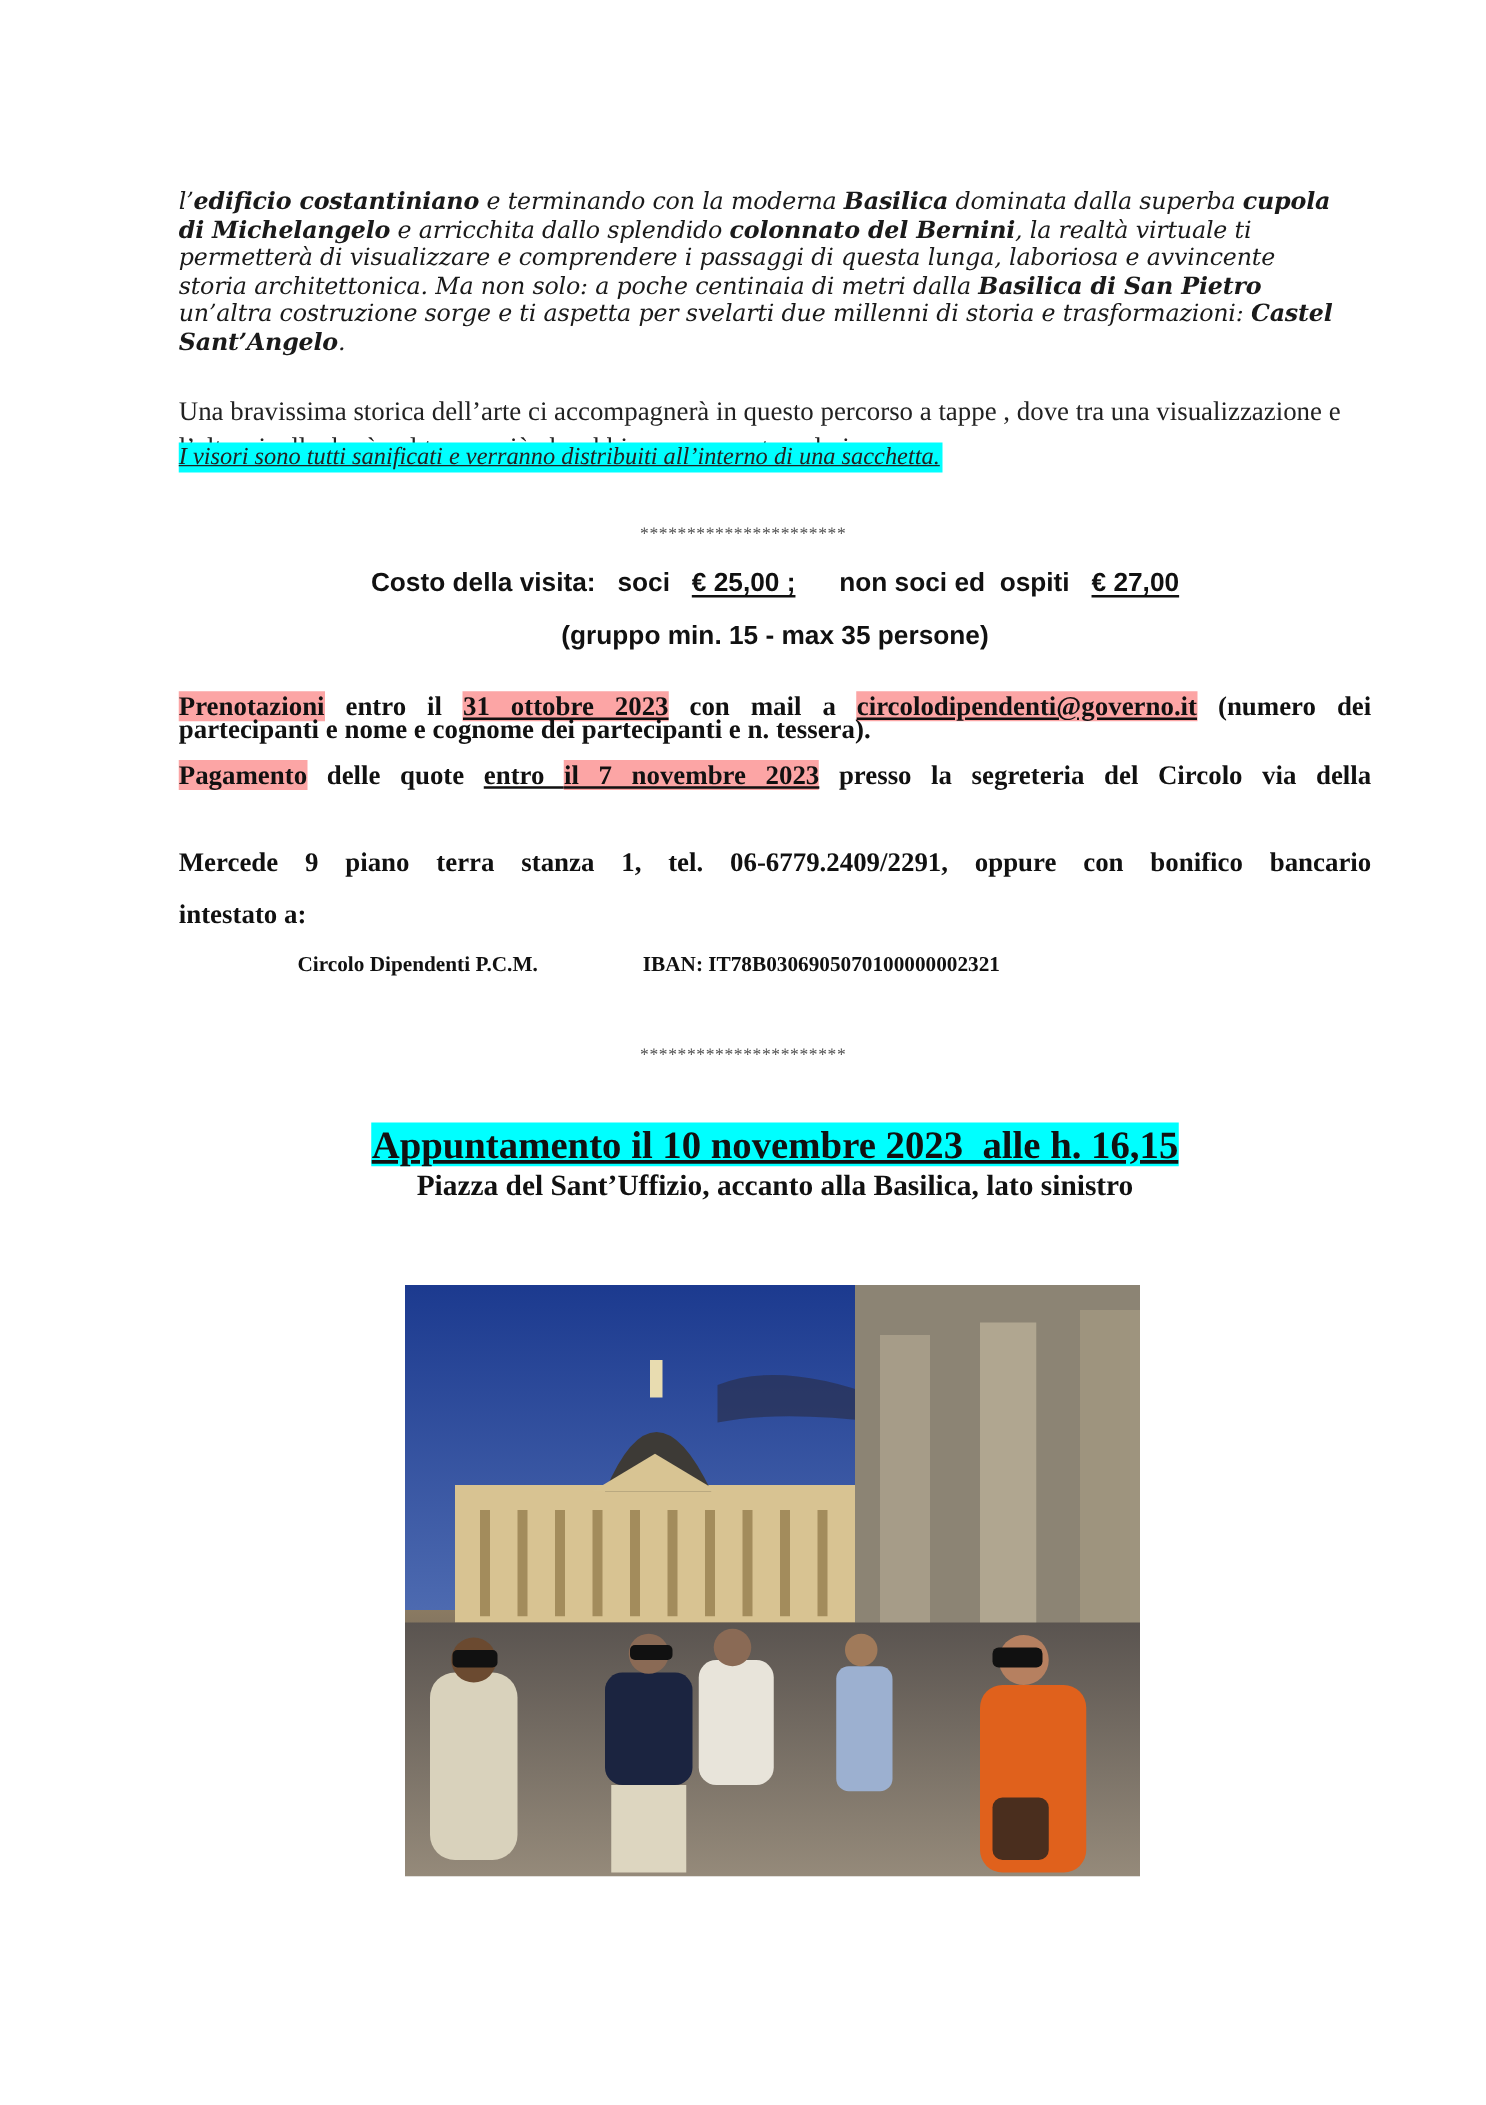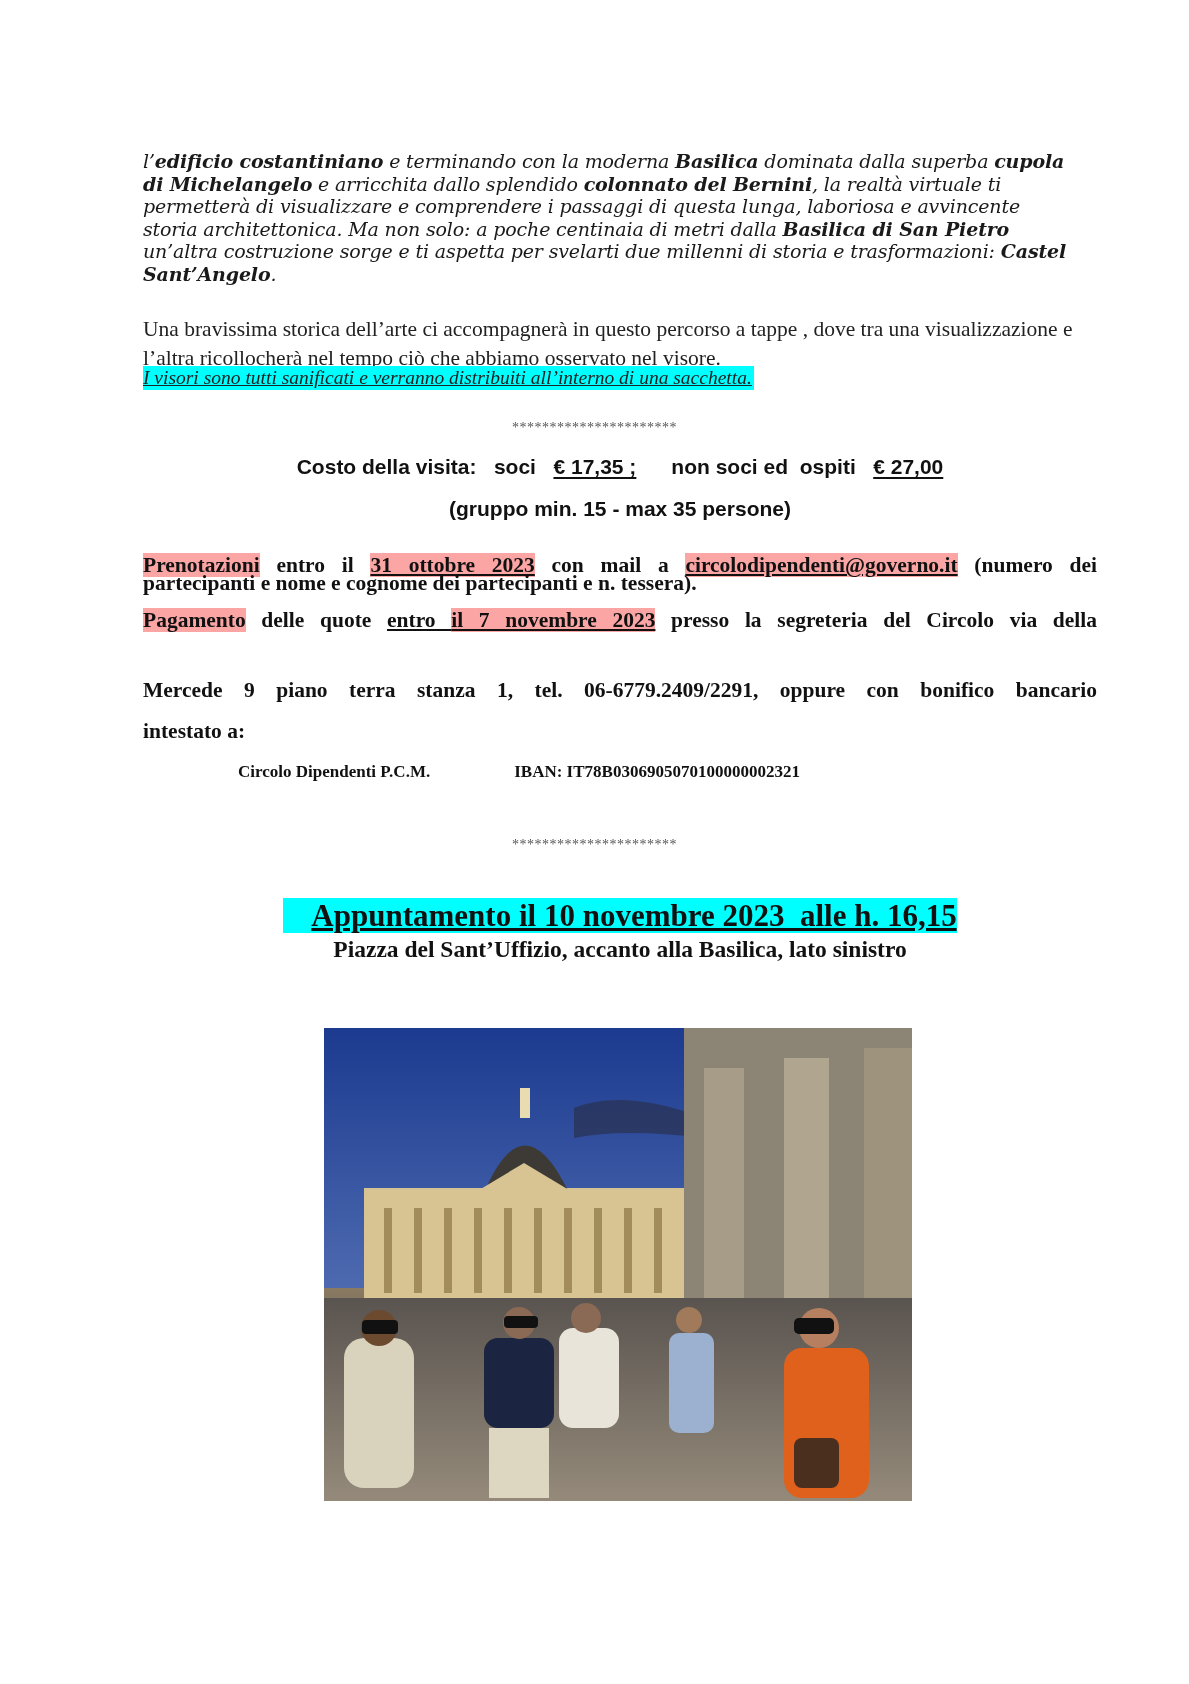--- a/index.html
+++ b/index.html
@@ -11,21 +11,21 @@
     font-size: 19px; line-height: 22.6px; color: #1a1a1a; letter-spacing: -0.15px;
   }
   .p1 b { font-weight: bold; }
   .p2 {
     left: 143px; top: 288px; width: 930px;
     font-family: "Liberation Serif", serif; font-size: 21.5px; line-height: 29px; color: #222; margin-top: 27px;
   }
   .hl-line {
     left: 143px; top: 354px;
     font-family: "Liberation Serif", serif; font-style: italic; font-size: 19.5px; line-height: 24px;
-    background: #00ffff; color: #222; text-decoration: underline; padding-right: 2px; margin-top: 12px;
+    background: #00ffff; color: #222; text-decoration: underline; padding-right: 2px;
   }
   .stars {
     left: 0; width: 1189px; text-align: center;
     font-family: "Liberation Serif", serif; font-size: 14px; color: #555; letter-spacing: 0.5px;
   }
   .cost {
     left: 0; width: 1240px; top: 455px; text-align: center;
     font-family: "Liberation Sans", sans-serif; font-weight: bold; font-size: 21px; color: #111;
     white-space: pre;
   }
@@ -44,42 +44,42 @@
   .ul { text-decoration: underline; margin-top: 36px; }
   .iban {
     left: 238px; top: 762px;
     font-family: "Liberation Serif", serif; font-weight: bold; font-size: 17px; color: #111;
     white-space: pre;
   }
   .appt {
     left: 0; width: 1240px; top: 898px; text-align: center;
     font-family: "Liberation Serif", serif; font-weight: bold; font-size: 31px; line-height: 36px;
   }
-  .appt span { background: #00ffff; text-decoration: underline; white-space: pre; padding-left: 28px; }
+  .appt span { background: #00ffff; text-decoration: underline; white-space: pre; }
   .place {
     left: 0; width: 1240px; top: 936px; text-align: center;
     font-family: "Liberation Serif", serif; font-weight: bold; font-size: 23.5px;
   }
   .photo {
     left: 324px; top: 1028px; width: 588px; height: 473px; overflow: hidden;
     background: linear-gradient(180deg, #1f3d8a 0%, #3658a8 25%, #6a76a0 40%, #8a7a62 55%, #6b6258 70%, #8c8478 100%);
   }
 </style>
 </head>
 <body>
 
 <div class="abs p1" id="intro"><span>l’</span><b>edificio costantiniano</b><span> e terminando con la moderna </span><b>Basilica</b><span> dominata dalla superba </span><b>cupola di Michelangelo</b><span> e arricchita dallo splendido </span><b>colonnato del Bernini</b><span>, la realtà virtuale ti permetterà di visualizzare e comprendere i passaggi di questa lunga, laboriosa e avvincente storia architettonica. Ma non solo: a poche centinaia di metri dalla </span><b>Basilica di San Pietro</b><span> un’altra costruzione sorge e ti aspetta per svelarti due millenni di storia e trasformazioni: </span><b>Castel Sant’Angelo</b><span>.</span></div>
 
 <div class="abs p2">Una bravissima storica dell’arte ci accompagnerà in questo percorso a tappe , dove tra una visualizzazione e l’altra  ricollocherà nel tempo ciò  che abbiamo  osservato nel visore.</div>
 
 <div class="abs hl-line">I visori sono tutti sanificati e verranno distribuiti all’interno di una sacchetta.</div>
 
 <div class="abs stars" style="top:420px">**********************</div>
 
-<div class="abs cost"><span>Costo della visita:   soci   </span><u>€ 17,35 ;</u><span>      non soci ed  ospiti   </span><u>€ 27,00</u></div>
+<div class="abs cost"><span>Costo della visita:   soci   </span><u>€ 25,00 ;</u><span>      non soci ed  ospiti   </span><u>€ 27,00</u></div>
 
 <div class="abs group">(gruppo min. 15 - max 35 persone)</div>
 
 <div class="abs body-bold" style="top:553px"><span class="cy">Prenotazioni</span><span> entro  il </span><span class="cy ul">31 ottobre 2023</span><span> con mail a </span><span class="cy ul">circolodipendenti@governo.it</span><span> (numero dei</span></div>
 
 <div class="abs body-bold last" style="top:571px">partecipanti e nome e cognome dei partecipanti e n. tessera).</div>
 
 <div class="abs body-bold" style="top:608px"><span class="cy">Pagamento</span><span> delle quote  </span><span class="ul">entro </span><span class="cy ul">il 7 novembre  2023</span><span> presso la segreteria del Circolo via della</span></div>
 
 <div class="abs body-bold" style="top:678px">Mercede 9  piano  terra  stanza 1,  tel. 06-6779.2409/2291,  oppure con bonifico bancario</div>

